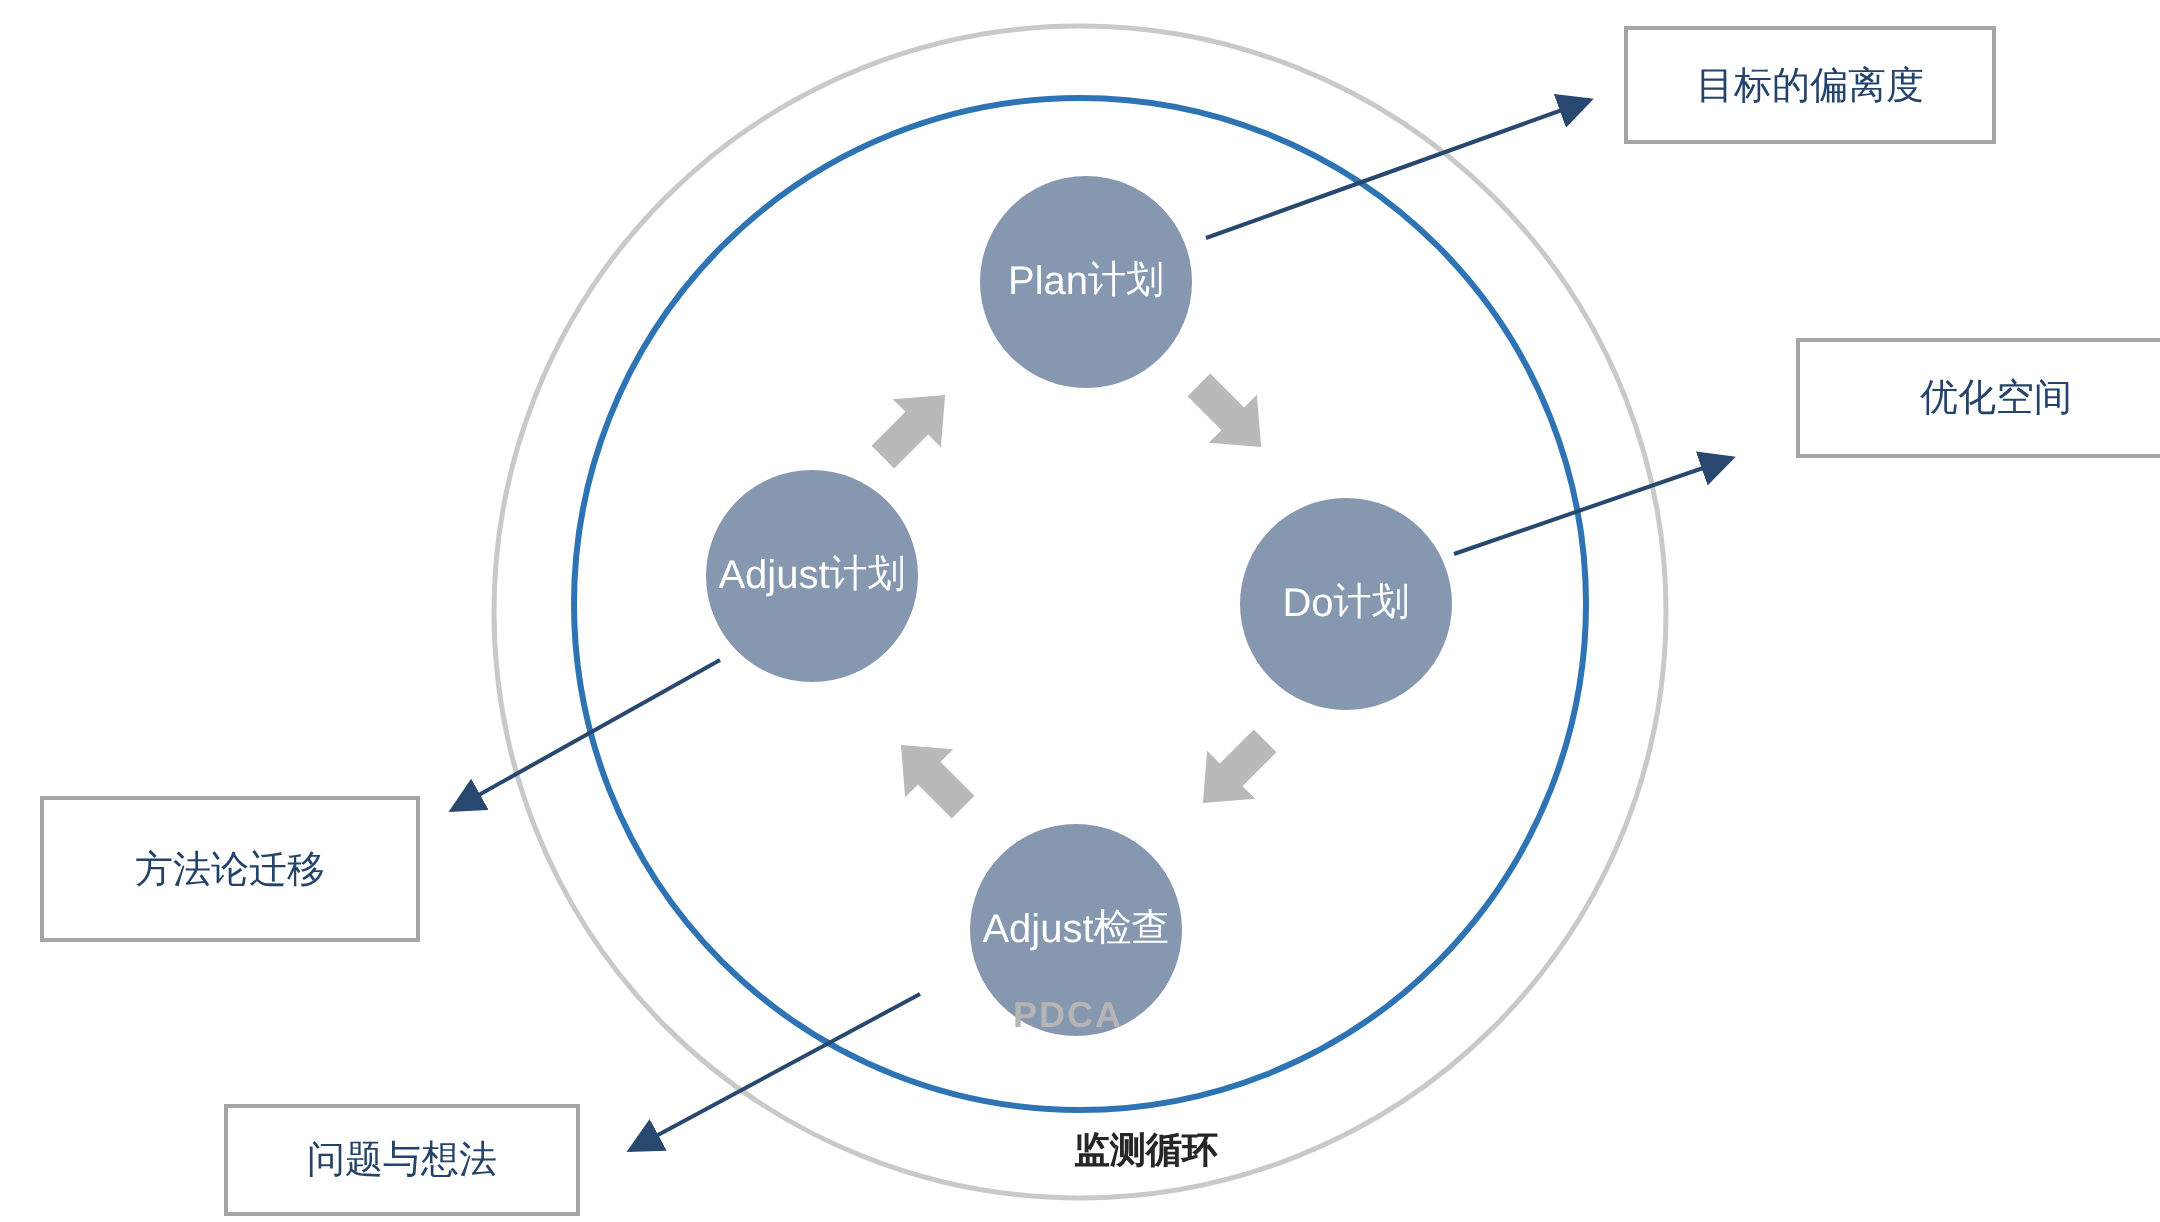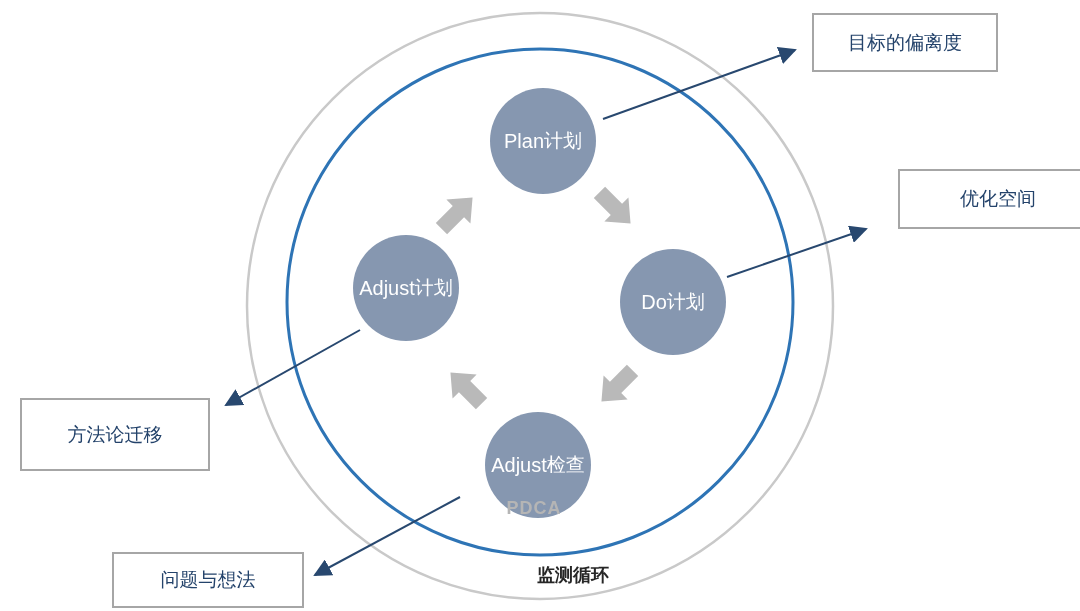--- a/index.html
+++ b/index.html
@@ -101,20 +101,20 @@
 
   <div class="callout" style="left:812px;top:13px;width:186px;height:59px;">
     <span>目标的偏离度</span>
   </div>
   <div class="callout" style="left:878px;top:169px;width:200px;height:60px;margin-left:20px;">
     <span>优化空间</span>
   </div>
   <div class="callout" style="left:20px;top:398px;width:190px;height:73px;">
     <span>方法论迁移</span>
   </div>
-  <div class="callout" style="left:112px;top:552px;width:192px;height:56px;">
+  <div class="callout" style="left:112px;top:552px;width:178px;height:56px;">
     <span>问题与想法</span>
   </div>
 
   <div class="pdca-label">PDCA</div>
   <div class="cycle-title">监测循环</div>
 
 </div>
 
 </body></html>

